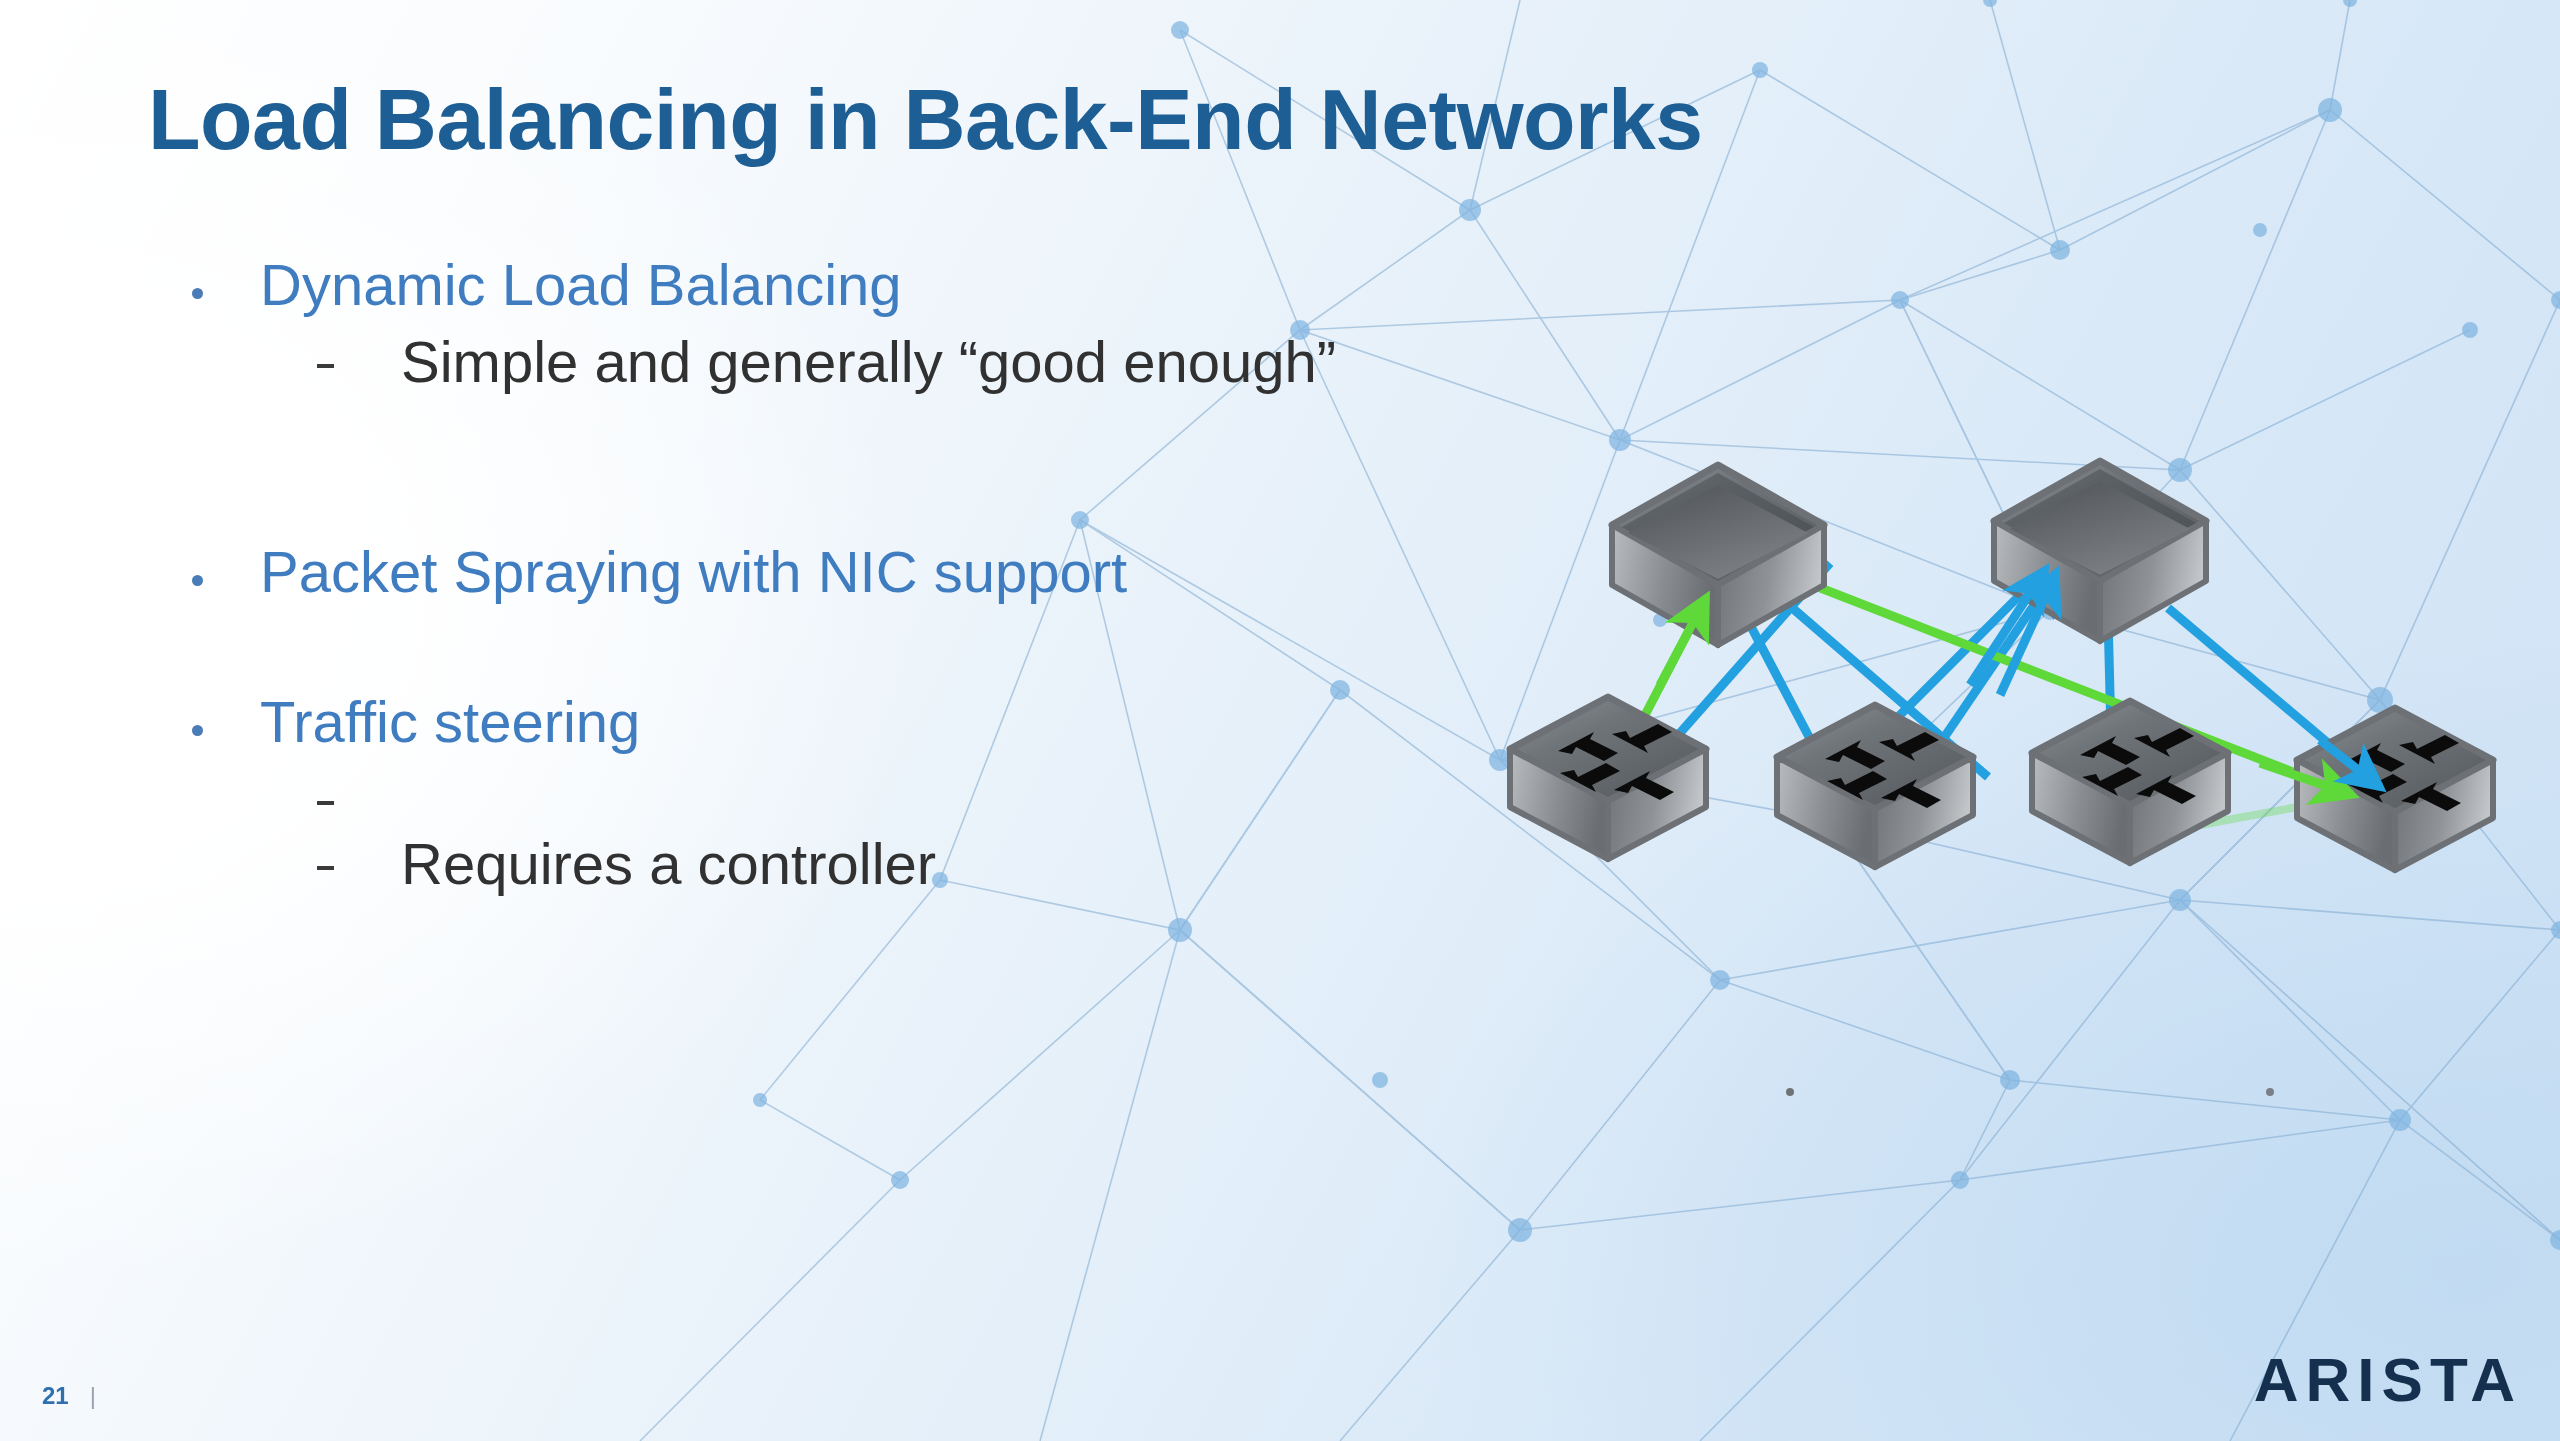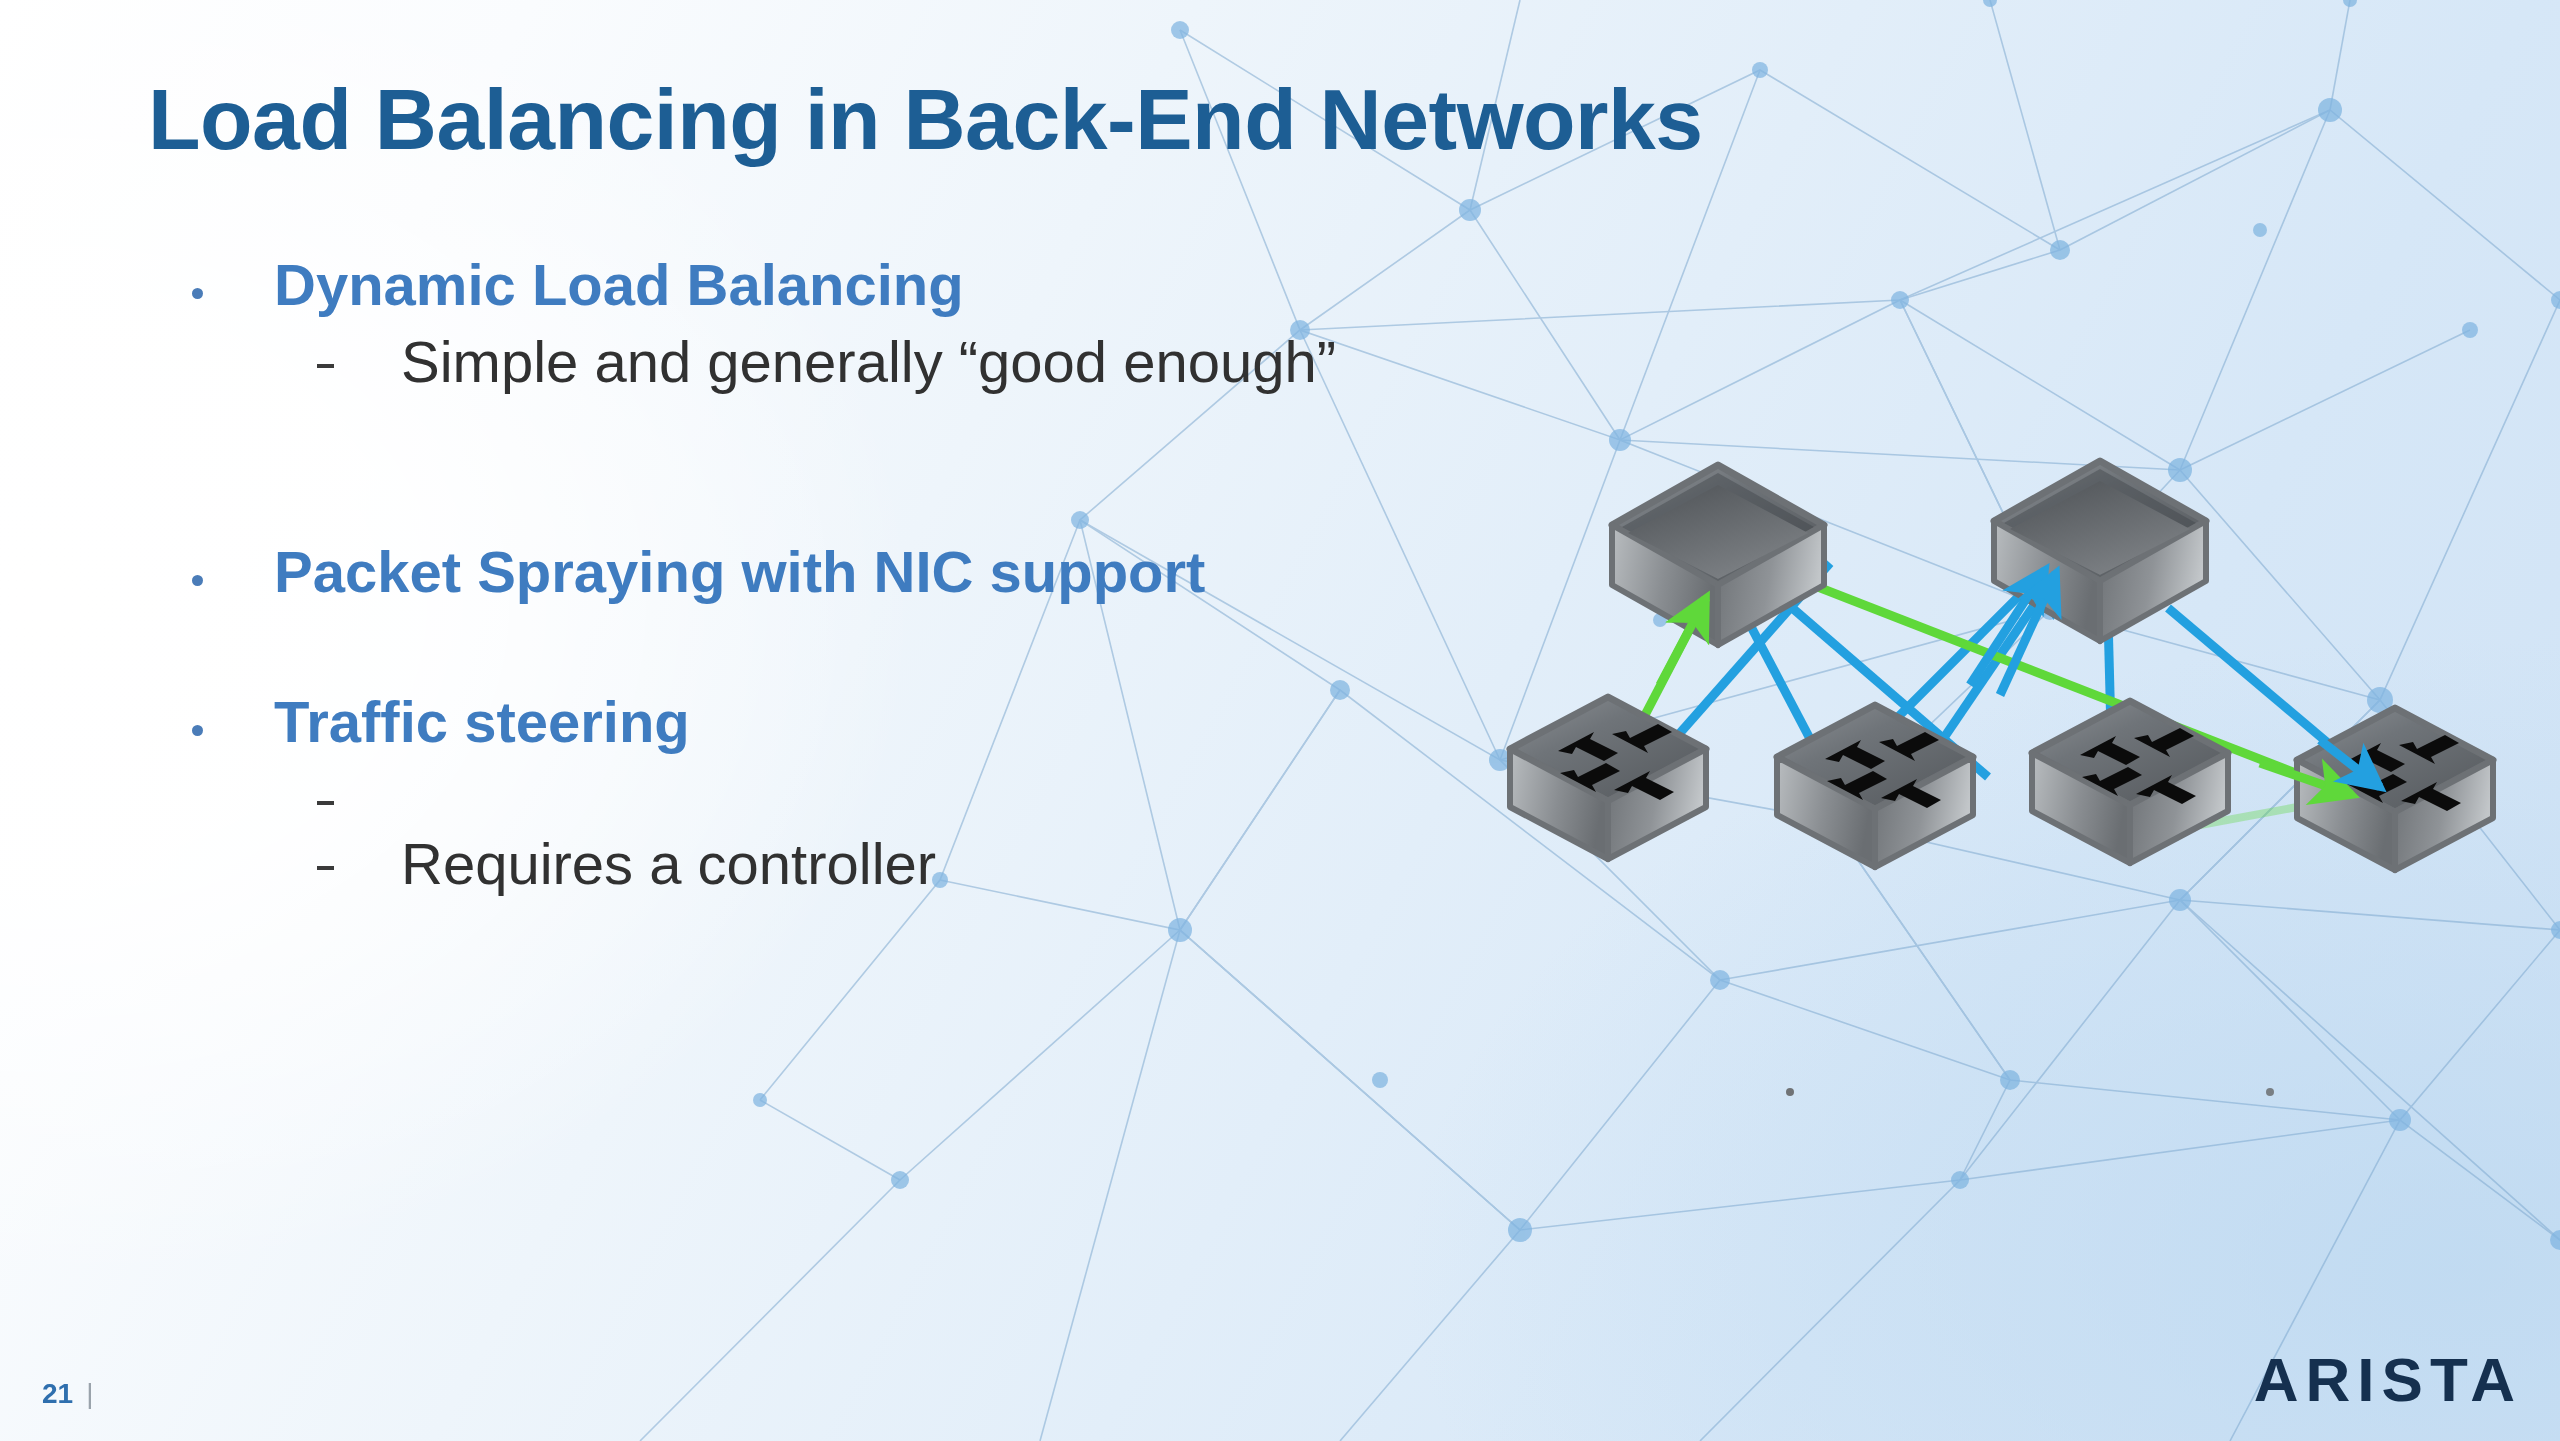--- a/index.html
+++ b/index.html
@@ -33,43 +33,43 @@
   
   .body { position:absolute; left:0; top:255px; width:1500px; }
   .group { position:relative; }
   .l1 { position:relative; height:78px; }
   .l1 .dot {
     position:absolute; left:192px; top:33px;
     width:11px; height:11px; border-radius:50%;
     background:#4a7cb8;
   }
   .l1 .txt {
-    position:absolute; left:274px; top:-4px;
-    font-size:58px; font-weight:bold; color:#3f7cc0;
+    position:absolute; left:260px; top:-4px;
+    font-size:58px; font-weight:normal; color:#3f7cc0;
     white-space:nowrap;
   }
   .l2 { position:relative; height:65px; }
   .l2 .dash {
     position:absolute; left:317px; top:31px;
     width:17px; height:4px; background:#3a3a3a;
   }
   .l2 .txt {
     position:absolute; left:401px; top:-5px;
     font-size:58px; color:#313131; white-space:nowrap;
   }
   .gap-lg { height:72px; }
 
   
   #diagram { position:absolute; left:1500px; top:395px; width:1060px; height:480px; }
 
   
   .footer {
     position:absolute; left:42px; bottom:31px;
-    font-size:28px; color:#3c3c3c; white-space:nowrap;
-    display:flex; align-items:baseline; gap:0;
+    font-size:24px; color:#3c3c3c; white-space:nowrap;
+    display:flex; align-items:baseline; gap:8px;
   }
   .footer .pnum { color:#2f6fae; font-weight:bold; }
   .footer .bar  { color:#9aa3ab; margin:0 13px; font-weight:normal; }
 
   .logo {
     position:absolute; right:38px; bottom:26px;
     font-size:62px; font-weight:bold; letter-spacing:7px;
     color:#15304f; white-space:nowrap;
   }
 </style>

